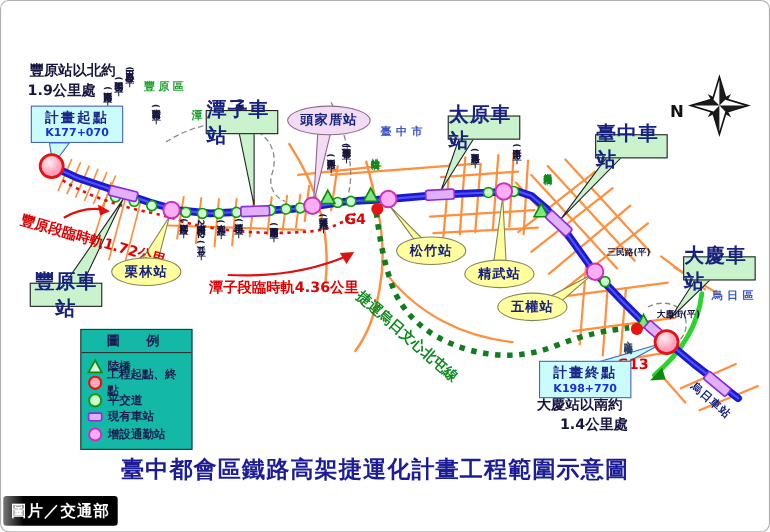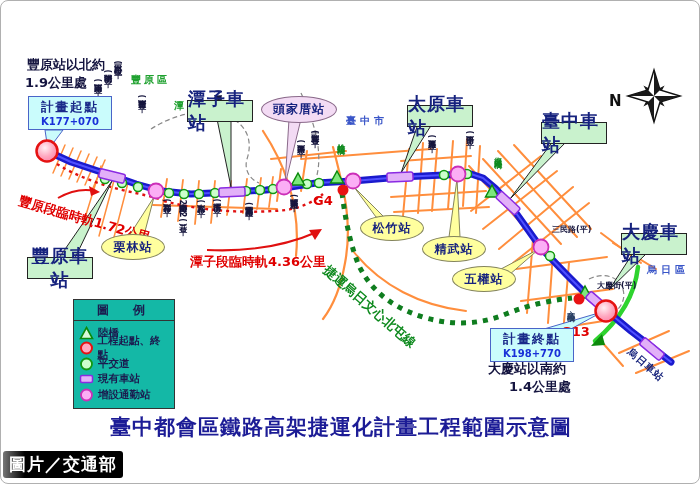--- a/index.html
+++ b/index.html
@@ -27,23 +27,23 @@
   .yellow{background:#ffff9e;border:1px solid #84845d;width:62px;height:24px;}
   .lavender{background:#f3dbf4;border:1px solid #8a6a8a;width:74px;height:25px;}
   .legend{position:absolute;left:72px;top:298px;width:100px;background:#14b8a6;border:1.5px solid #333;z-index:3;}
   .legend-title{height:20px;border-bottom:1.5px solid #333;display:flex;align-items:center;justify-content:center;
                 font-size:12px;font-weight:bold;color:#1b1b4f;letter-spacing:6px;}
   .legend-body{padding:4px 5px 5px 5px;}
   .legend-row{display:flex;align-items:center;gap:4px;height:15.5px;}
   .legend-row span{font-size:10.5px;font-weight:bold;color:#1b1b4f;}
   .title{position:absolute;left:0;top:412px;width:680px;text-align:center;font-size:21px;font-weight:bold;
          color:#1c1c96;letter-spacing:1px;z-index:3;}
-  .badge{position:absolute;left:2px;top:450px;width:120px;height:27px;border-radius:3px;
+  .badge{position:absolute;left:2px;top:450px;width:104px;height:27px;border-radius:3px;
          background:linear-gradient(90deg,#777 0%,#000 18%);display:flex;align-items:center;justify-content:center;
-         font-size:17px;font-weight:bold;color:#fff;letter-spacing:1px;z-index:4;}
+         font-size:14px;font-weight:bold;color:#fff;letter-spacing:1px;z-index:4;}
   .ncompass{position:absolute;left:608px;top:92px;font-size:15px;font-weight:bold;color:#111;z-index:3;}
 </style>
 </head>
 <body>
 
 <div id="frame">
 
 <svg id="mapsvg" width="698" height="482" viewBox="0 0 698 482">
   <defs>
     <radialGradient id="gpink" cx="40%" cy="35%" r="75%">

